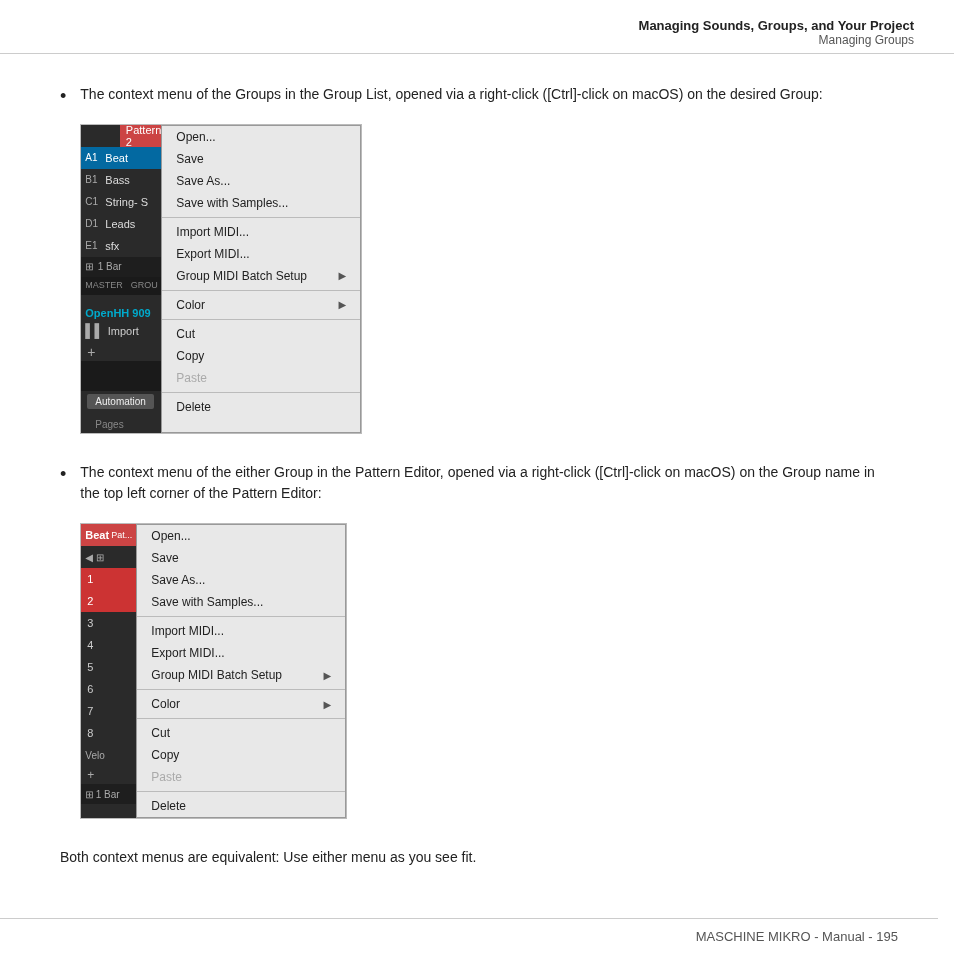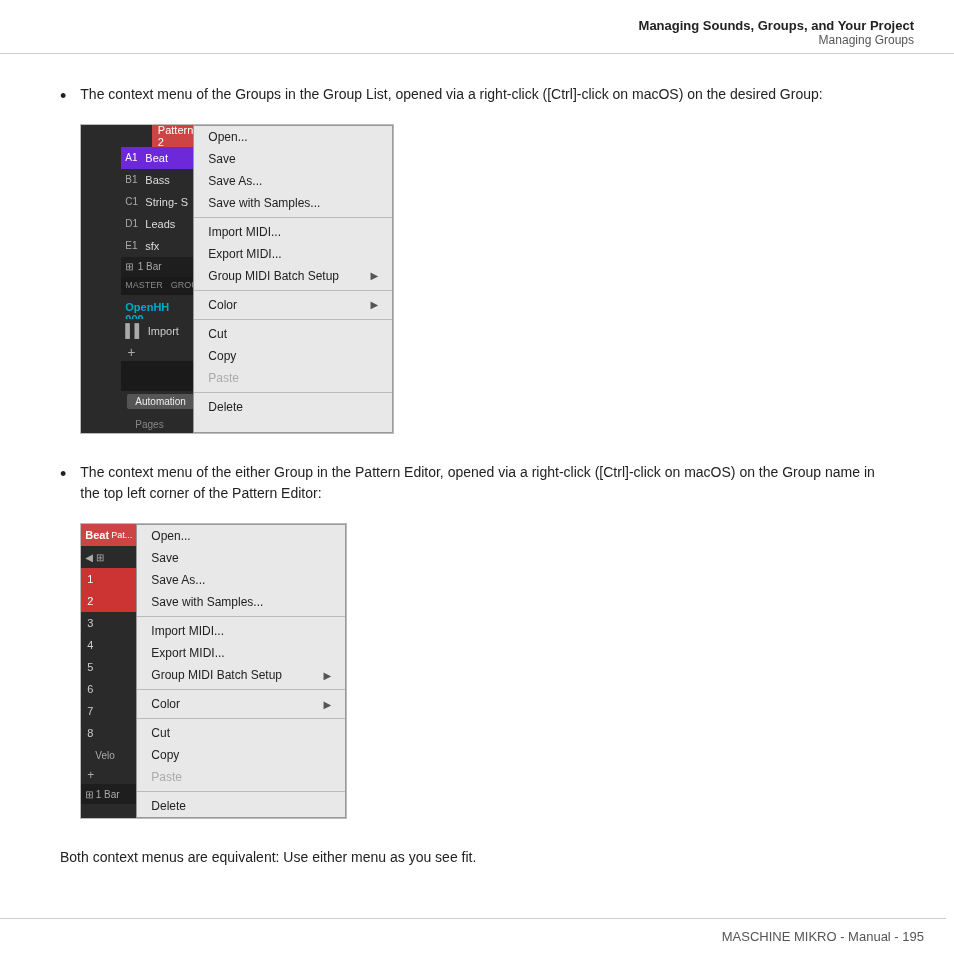--- a/index.html
+++ b/index.html
@@ -61,21 +61,21 @@
     }
     .group-item {
       display: flex;
       align-items: center;
       height: 22px;
       font-size: 11px;
       color: #ccc;
       padding: 0 4px;
     }
     .group-item.active {
-      background: #6d28d9;
+      background: #0369a1;
     }
     .group-item .group-letter {
       color: #aaa;
       font-size: 10px;
       width: 20px;
       flex-shrink: 0;
     }
     .group-item.active .group-letter {
       color: #fff;
     }
@@ -265,21 +265,21 @@
       color: #ccc;
     }
     .row-number.active-row {
       background: #cc3333;
       color: #fff;
     }
     .velo-row {
       height: 22px;
       display: flex;
       align-items: center;
-      padding: 0 14px;
+      padding: 0 4px;
       font-size: 10px;
       color: #aaa;
     }
     .plus-row2 {
       height: 18px;
       display: flex;
       align-items: center;
       padding: 0 6px;
       font-size: 12px;
       color: #aaa;
@@ -304,23 +304,23 @@
     .both-equiv {
       font-size: 14px;
       margin-top: 10px;
       line-height: 1.55;
     }
 
     .page-footer {
       position: absolute;
       bottom: 0;
       left: 0;
-      right: 8px;
+      right: 16px;
       border-top: 1px solid #ccc;
-      padding: 10px 22px;
+      padding: 10px 40px;
       display: flex;
       justify-content: flex-end;
       font-size: 13px;
       color: #555;
     }
   </style>
 </head>
 <body>
 
 <div class="page-header">
@@ -331,21 +331,21 @@
 <div class="page-content">
 
   <div class="bullet-section">
     <div class="bullet-dot">•</div>
     <div class="bullet-text">
       <p>The context menu of the Groups in the Group List, opened via a right-click ([Ctrl]-click on macOS) on the desired Group:</p>
 
       
       <div class="screenshot-box">
 
-        <div style="display:flex;flex-direction:column;width:112px;background:#2a2a2a;padding-left:40px;">
+        <div style="display:flex;flex-direction:column;width:80px;background:#2a2a2a;">
 
           <div class="ss-header-strip">
             <div class="ss-header-left"></div>
             <div class="ss-header-right">
               <span>Pattern 2</span>
             </div>
           </div>
 
           <div class="group-item active">
             <span class="group-letter">A1</span>

